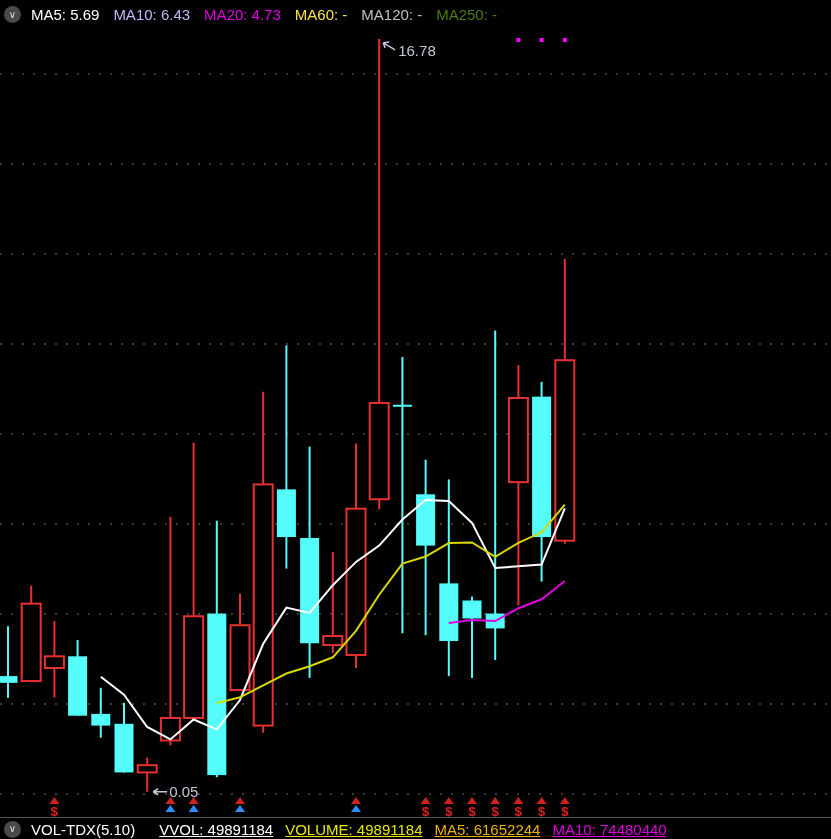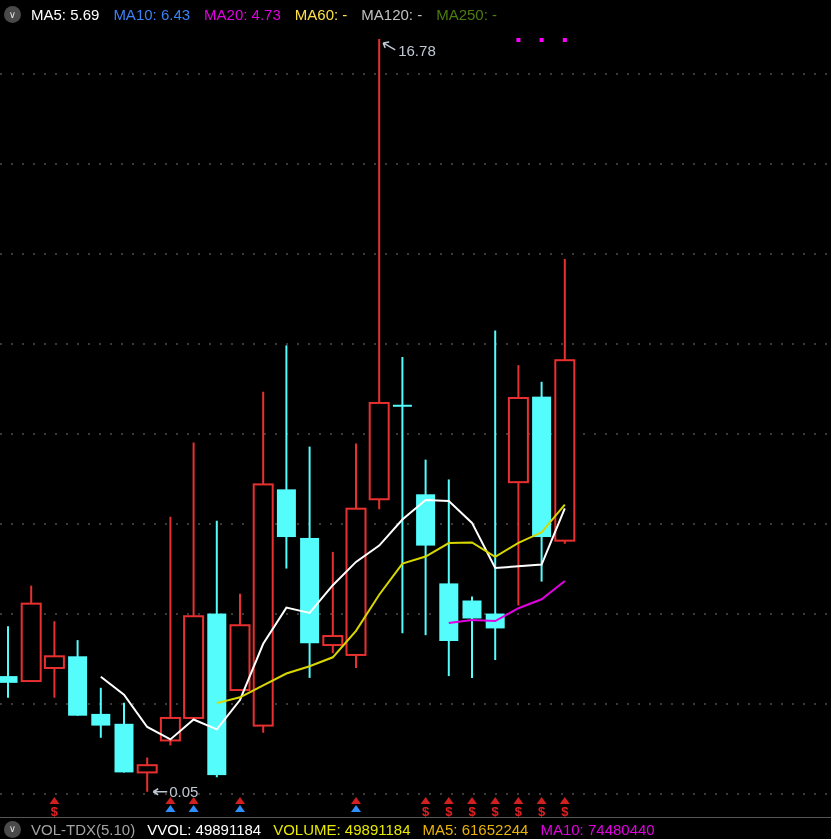--- a/index.html
+++ b/index.html
@@ -8,22 +8,22 @@
   #chart{position:absolute;left:0;top:0;z-index:0;}
   .bar{position:absolute;left:0;width:831px;display:flex;align-items:center;
        background:#000;z-index:2;font-size:15px;white-space:nowrap;}
   #top-bar{top:0;height:29px;padding-left:4px;gap:0;}
   #bottom-bar{top:817px;height:22px;border-top:1px solid #555;padding-left:4px;}
   .title{color:#eee;margin-right:10px;}
   .badge{display:inline-flex;align-items:center;justify-content:center;
          width:17px;height:17px;border-radius:50%;background:#4a4a4a;color:#ddd;
          font-size:10px;line-height:1;margin-right:10px;flex:0 0 auto;cursor:pointer;}
   .ma-label{margin-right:14px;}
-  .fld{margin-right:12px;}
-  .ind{color:#a3a3a3;margin-right:12px;}
+  .fld{margin-right:12px;text-decoration:underline;}
+  .ind{color:#ffffff;margin-right:24px;}
 </style>
 </head>
 <body>
 
 <div id="app">
 
   <svg id="chart" width="831" height="839" viewBox="0 0 831 839">
       <g>
         <line x1="0" x2="831" y1="74" y2="74" stroke="#3a3a3a" stroke-width="2" stroke-dasharray="2 9"></line>
         <line x1="0" x2="831" y1="164" y2="164" stroke="#3a3a3a" stroke-width="2" stroke-dasharray="2 9"></line>
@@ -204,21 +204,21 @@
         <text x="169.2" y="796.75" fill="#c0c8d4" font-size="15">0.05</text>
       </g>
       <g>
         <rect x="96" y="0" width="2" height="6" fill="#fff"></rect>
       </g>
     </svg>
 
   <div id="top-bar" class="bar">
     <span class="badge">∨</span>
     <span class="ma-label" style="color: rgb(255, 255, 255);">MA5: 5.69</span>
-    <span class="ma-label" style="color: #3b82f6;">MA10: 6.43</span>
+    <span class="ma-label" style="color: #c4b5fd;">MA10: 6.43</span>
     <span class="ma-label" style="color: rgb(224, 0, 224);">MA20: 4.73</span>
     <span class="ma-label" style="color: #fde047;">MA60: -</span>
     <span class="ma-label" style="color: rgb(192, 192, 192);">MA120: -</span>
     <span class="ma-label" style="color: #4d7c0f;">MA250: -</span>
   </div>
 
   <div id="bottom-bar" class="bar">
     <span class="badge">∨</span>
     <span class="ind">VOL-TDX(5.10)</span>
     <span class="fld" style="color: rgb(255, 255, 255);">VVOL: 49891184</span>

